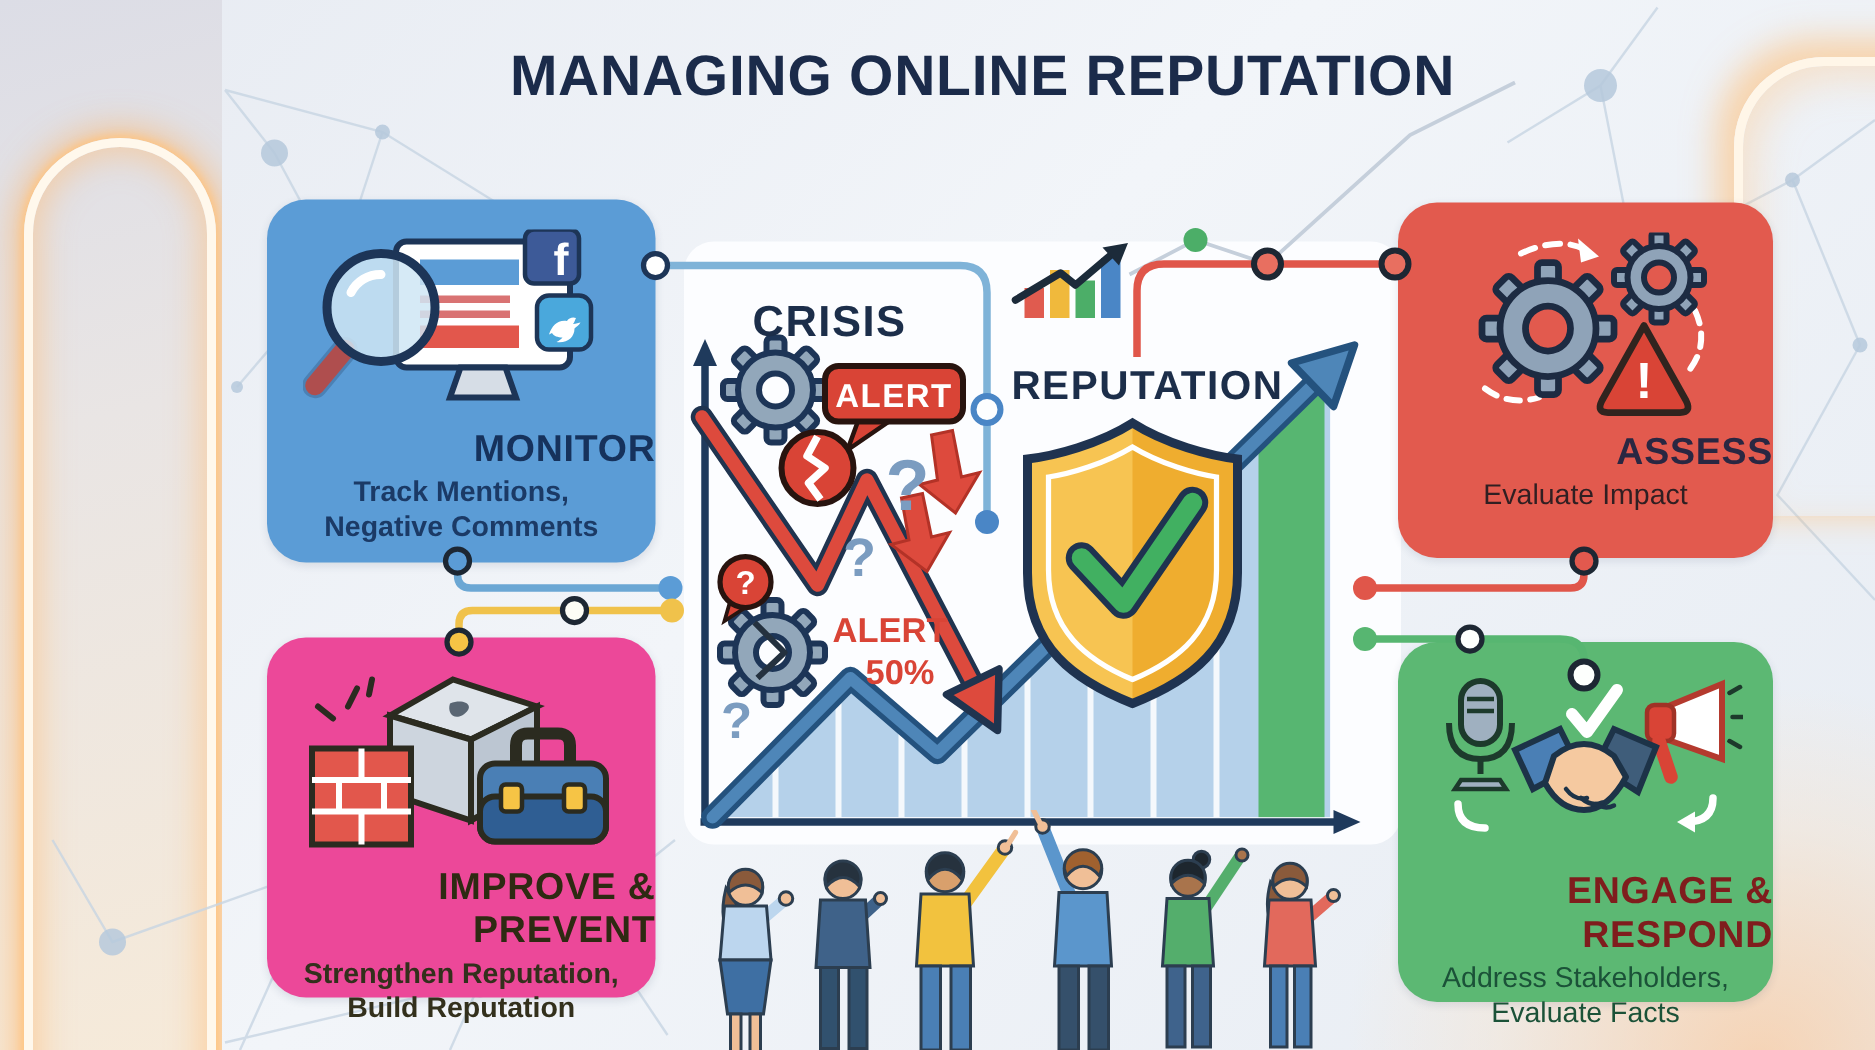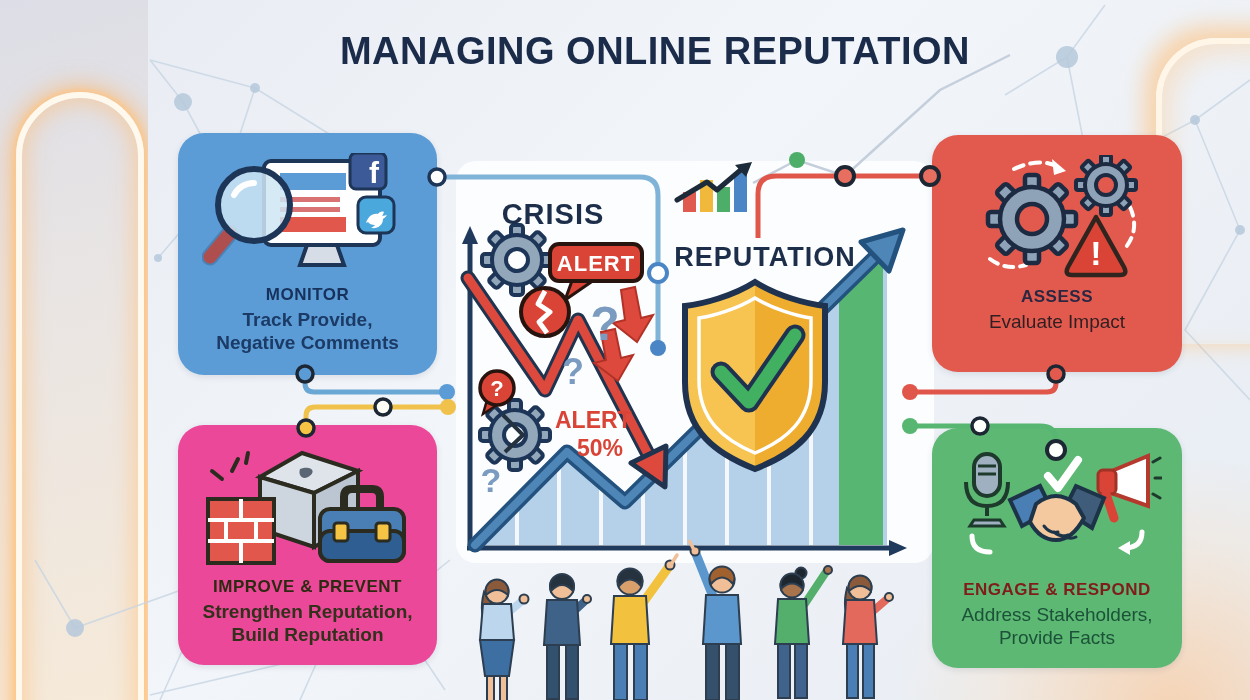--- a/index.html
+++ b/index.html
@@ -24,21 +24,21 @@
   
   .main-title{left:285px;top:30px;width:740px;text-align:center;
     color:#1b2b4a;font-weight:bold;font-size:38px;line-height:1.12;letter-spacing:.5px;}
   
   .box{border-radius:26px;text-align:center;box-shadow:0 2px 6px rgba(40,60,90,.12);}
   .box-monitor{left:178px;top:133px;width:259px;height:242px;background:#5b9cd6;}
   .box-improve{left:178px;top:425px;width:259px;height:240px;background:#ec4899;}
   .box-assess{left:932px;top:135px;width:250px;height:237px;background:#e25a4e;}
   .box-engage{left:932px;top:428px;width:250px;height:240px;background:#5cb873;}
   .icon-wrap{height:132px;display:flex;align-items:flex-end;justify-content:center;padding-top:14px;}
-  .box-title{font-size:17px;font-weight:bold;letter-spacing:.5px;margin-top:6px;}
+  .box-title{font-size:25px;font-weight:bold;letter-spacing:.5px;margin-top:6px;text-align:right;}
   .box-sub{font-size:19px;font-weight:500;line-height:1.22;margin-top:3px;}
   .box-monitor .box-title{color:#16325c}.box-monitor .box-sub{color:#1b3a66;font-weight:600}
   .box-improve .box-title{color:#2e2a12}.box-improve .box-sub{color:#33301c;font-weight:600}
   .box-assess .box-title{color:#2a2742}.box-assess .box-sub{color:#301f22;font-weight:400}
   .box-engage .box-title{color:#7f1d1d}.box-engage .box-sub{color:#1b5238;font-weight:400}
   svg text{font-family:"Liberation Sans","DejaVu Sans",sans-serif;}
 </style>
 </head>
 <body>
 
@@ -226,21 +226,21 @@
       <g>
         <line x1="28" y1="80" x2="8" y2="104" stroke="#e2574c" stroke-width="13" stroke-linecap="round"></line>
         <line x1="28" y1="80" x2="8" y2="104" stroke="#1d3557" stroke-width="17" stroke-linecap="round" opacity=".25"></line>
         <circle cx="52" cy="52" r="36" fill="#cfe6f4" fill-opacity=".85" stroke="#1d3557" stroke-width="6"></circle>
         <path d="M32 42 A 22 22 0 0 1 52 30" fill="none" stroke="#ffffff" stroke-width="6" stroke-linecap="round"></path>
       </g>
     </svg>
   </div>
   <div class="box-title">MONITOR</div>
   <div class="box-sub">
-    <div>Track Provide,</div>
+    <div>Track Mentions,</div>
     <div>Negative Comments</div>
   </div>
 </div>
 
 <div class="abs box box-improve">
   <div class="icon-wrap">
     <svg width="212" height="122" viewBox="0 0 212 122">
       <g stroke="#2b2b20" stroke-width="4" stroke-linecap="round">
         <line x1="30" y1="22" x2="36" y2="10"></line>
           <line x1="20" y1="30" x2="10" y2="22"></line>
@@ -357,21 +357,21 @@
         </g>
       </g>
       <path d="M20 88 Q20 104 38 104" fill="none" stroke="#ffffff" stroke-width="5" stroke-linecap="round"></path>
       <path d="M190 84 Q190 100 172 100" fill="none" stroke="#ffffff" stroke-width="5" stroke-linecap="round"></path>
       <polygon points="166,100 178,93 178,107" fill="#ffffff"></polygon>
     </svg>
   </div>
   <div class="box-title">ENGAGE &amp; RESPOND</div>
   <div class="box-sub">
     <div>Address Stakeholders,</div>
-    <div>Provide Facts</div>
+    <div>Evaluate Facts</div>
   </div>
 </div>
 
 <svg class="abs" style="left:0;top:0" width="1250" height="700">
   <path d="M753 183 L797 160 L845 176 L940 90 L1010 55" fill="none" stroke="#c5cfdb" stroke-width="2.5"></path>
   <circle cx="797" cy="160" r="8" fill="#4cae68"></circle>
 
   <path d="M437 177 H640 Q658 177 658 195 V342" fill="none" stroke="#7fb3d8" stroke-width="5"></path>
   <circle cx="437" cy="177" r="8" fill="#ffffff" stroke="#1d3557" stroke-width="3.5"></circle>
   <circle cx="658" cy="273" r="9" fill="#fdfeff" stroke="#4a86c6" stroke-width="4"></circle>

